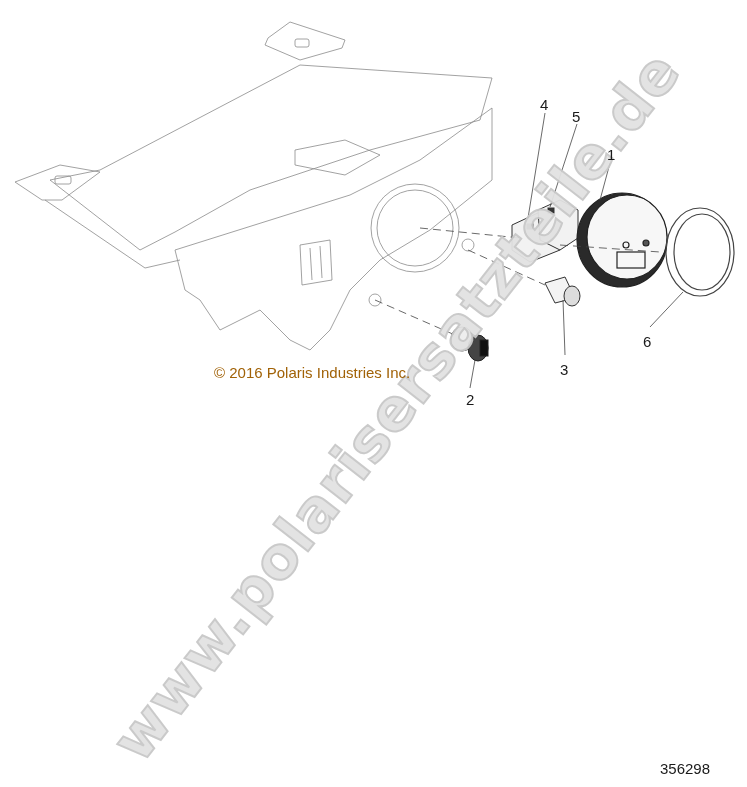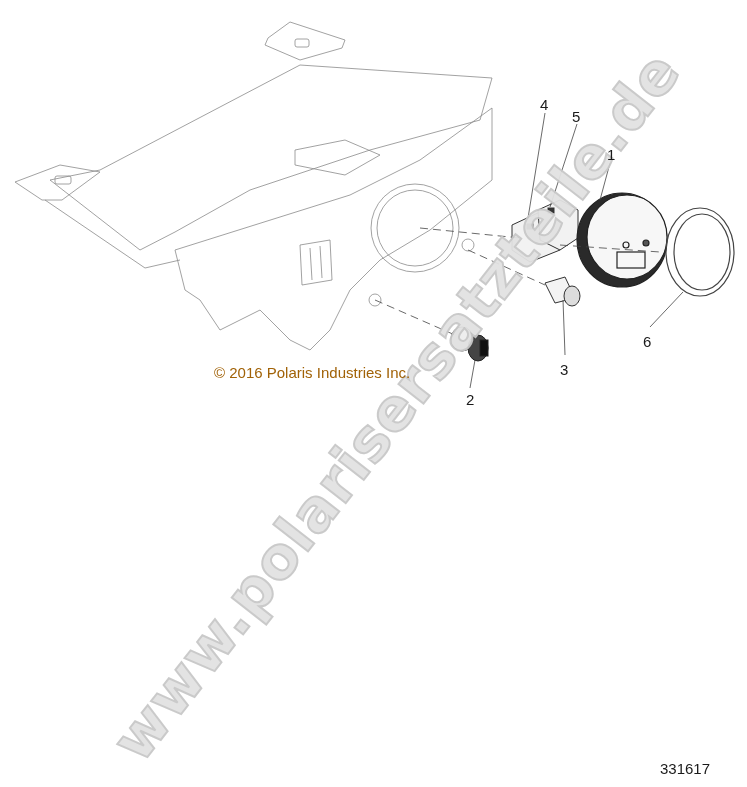--- a/index.html
+++ b/index.html
@@ -85,13 +85,13 @@
 <div class="watermark">www.polarisersatzteile.de</div>
 
 <div class="callout" style="left:540px;top:96px;">4</div>
 <div class="callout" style="left:572px;top:108px;">5</div>
 <div class="callout" style="left:607px;top:146px;">1</div>
 <div class="callout" style="left:643px;top:333px;">6</div>
 <div class="callout" style="left:560px;top:361px;">3</div>
 <div class="callout" style="left:466px;top:391px;">2</div>
 
 <div class="copyright">© 2016 Polaris Industries Inc.</div>
-<div class="partno">331617</div>
+<div class="partno">356298</div>
 
 </body></html>

